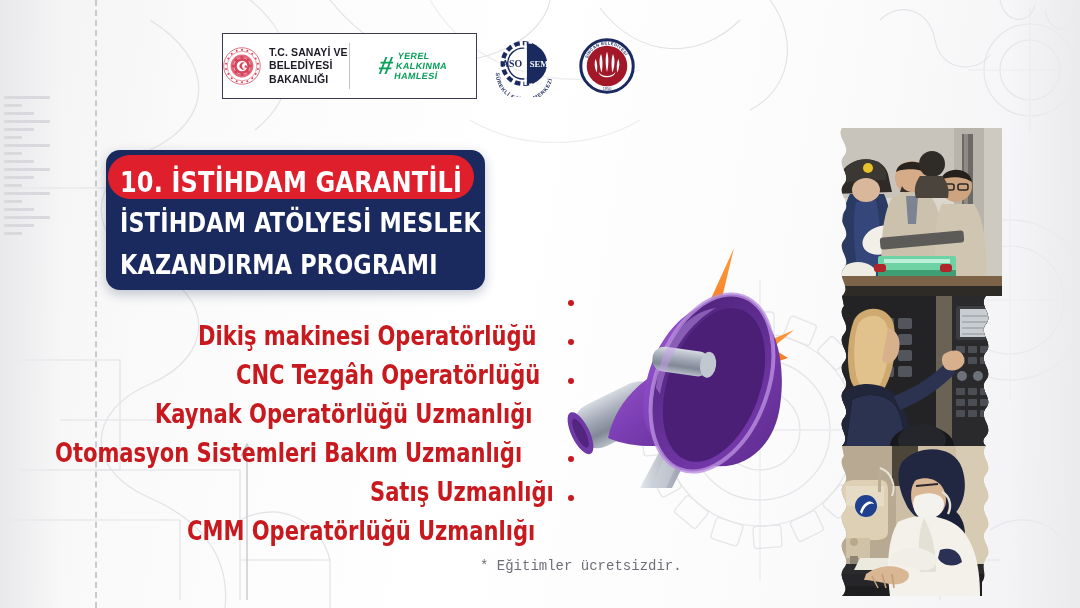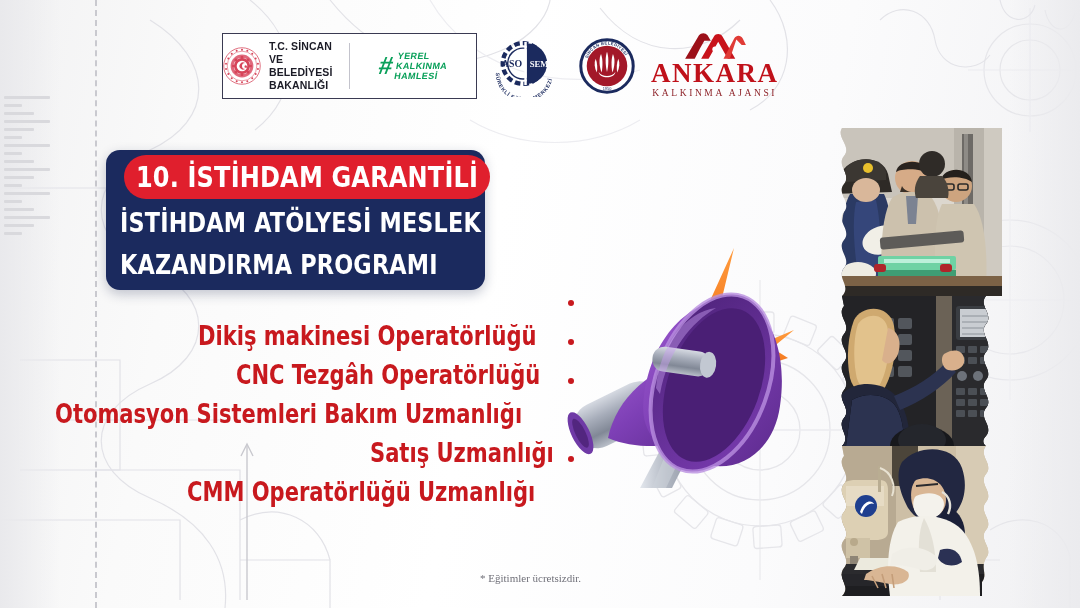--- a/index.html
+++ b/index.html
@@ -76,23 +76,23 @@
     letter-spacing:2.6px;line-height:1;margin-top:2px;
   }
 
   
   .titlebox{
     position:absolute;left:106px;top:150px;width:379px;height:140px;
     background:#1b2a5e;border-radius:14px;
     box-shadow:0 4px 12px rgba(20,30,70,.25);
   }
   .title-pill{
-    position:absolute;left:124px;top:155px;width:366px;height:44px;
+    position:absolute;left:108px;top:155px;width:366px;height:44px;
     background:#e01f2d;border-radius:22px;
-    display:flex;align-items:center;justify-content:center;
+    display:flex;align-items:flex-end;justify-content:center;
   }
   .title-pill span{
     font-family:"DejaVu Sans Condensed","Liberation Sans Narrow","Liberation Sans",sans-serif;
     font-size:29px;font-weight:bold;color:#ffffff;letter-spacing:.2px;
     transform:scaleX(.92);white-space:nowrap;
   }
   .title-l2,.title-l3{
     position:absolute;left:120px;
     font-family:"DejaVu Sans Condensed","Liberation Sans Narrow","Liberation Sans",sans-serif;
     font-weight:bold;color:#ffffff;font-size:27px;letter-spacing:.2px;
@@ -108,22 +108,22 @@
     width:6px;height:6px;border-radius:50%;background:#c8191e;flex:0 0 6px;
     position:relative;top:-6px;
   }
   .list .txt{
     font-family:"DejaVu Sans Condensed","Liberation Sans Narrow","Liberation Sans",sans-serif;
     font-size:26px;font-weight:bold;color:#c8191e;letter-spacing:0;
     transform:scaleX(.9);transform-origin:left center;white-space:nowrap;
   }
 
   .footnote{
-    position:absolute;left:480px;top:572px;
-    font-family:Liberation Serif, serif;font-size:11px;color:#6f6f78;
+    position:absolute;left:480px;top:558px;
+    font-family:Liberation Mono, monospace;font-size:14px;color:#6f6f78;
   }
 
   
   .mega{position:absolute;left:556px;top:238px;width:250px;height:250px;}
   .mega svg{width:100%;height:100%;}
 
   
   .photos{position:absolute;left:836px;top:128px;width:180px;height:468px;}
   .photo{position:absolute;left:0;width:172px;overflow:hidden;}
   .p1{top:0;height:168px;}
@@ -285,21 +285,21 @@
               <rect x="46.5" y="67" width="7" height="9" rx="1.6" transform="rotate(45 50 50)"></rect>
               <rect x="24" y="46.5" width="9" height="7" rx="1.6" transform="rotate(45 50 50)"></rect>
               <rect x="67" y="46.5" width="9" height="7" rx="1.6" transform="rotate(45 50 50)"></rect>
             </g>
           </g>
           <circle cx="50" cy="50" r="14" fill="#ffffff"></circle>
           <path d="M58 42 a9.5 9.5 0 1 0 0 16 a7.6 7.6 0 1 1 0 -16 z" fill="#d6455a"></path>
           <path d="M60 46.5 l1.4 3.1 3.4 .4 -2.5 2.3 .7 3.3 -3 -1.7 -3 1.7 .7 -3.3 -2.5 -2.3 3.4 -.4 z" fill="#d6455a"></path>
         </svg>
         <div class="tc-text">
-          <div>T.C. SİNCAN VE</div>
+          <div>T.C. SANAYİ VE</div>
           <div>BELEDİYESİ BAKANLIĞI</div>
         </div>
       </div>
 
       <div class="divider"></div>
 
       <div class="half">
         <div class="yerel">
           <div class="hash">#</div>
           <div class="yerel-lines">
@@ -347,47 +347,41 @@
           <path id="sincanarc2" d="M22 66 a30 30 0 0 0 56 0"></path>
         </defs>
         <text font-family="Liberation Sans, sans-serif" font-size="7" font-weight="bold" fill="#1b2a5e" letter-spacing="0.6">
           <textPath href="#sincanarc" startOffset="10%">SİNCAN BELEDİYESİ</textPath>
         </text>
         <text x="50" y="92" font-family="Liberation Sans, sans-serif" font-size="6.5" fill="#1b2a5e" text-anchor="middle">1950</text>
       </svg>
     </div>
 
 
-    <div class="ankara">
-      <svg class="ankara-mark" viewBox="0 0 120 48">
-        <path d="M4 48 L 30 4 C 34 -1 42 -1 46 4 L 52 14 L 40 14 L 32 28 L 22 48 z" fill="#9c1019"></path>
-        <path d="M34 48 L 58 6 C 62 0 70 0 74 6 L 98 48 L 84 48 L 66 16 L 48 48 z" fill="#c8131b"></path>
-        <path d="M76 48 L 96 10 C 100 3 108 3 112 10 L 118 22 L 110 22 L 100 12 L 88 48 z" fill="#e03b36"></path>
-        <circle cx="60" cy="30" r="5" fill="#ffffff"></circle>
-      </svg>
-      <div class="ankara-name">ANKARA</div>
-      <div class="ankara-sub">KALKINMA AJANSI</div>
-    </div>
   </div>
 
   <div class="titlebox"></div>
   <div class="title-pill">
     <span>10. İSTİHDAM GARANTİLİ</span>
   </div>
   <div class="title-l2">İSTİHDAM ATÖLYESİ MESLEK</div>
   <div class="title-l3">KAZANDIRMA PROGRAMI</div>
 
   <div class="list">
     <div class="row">
       <span class="dot"></span>
       <span class="txt">Dikiş makinesi Operatörlüğü</span>
     </div>
     <div class="row">
       <span class="dot"></span>
       <span class="txt">CNC Tezgâh Operatörlüğü</span>
+    </div>
+    <div class="row">
+      <span class="dot"></span>
+      <span class="txt">Kaynak Operatörlüğü Uzmanlığı</span>
     </div>
     <div class="row">
       <span class="dot"></span>
       <span class="txt">Otomasyon Sistemleri Bakım Uzmanlığı</span>
     </div>
     <div class="row">
       <span class="dot"></span>
       <span class="txt">Satış Uzmanlığı</span>
     </div>
     <div class="row">

